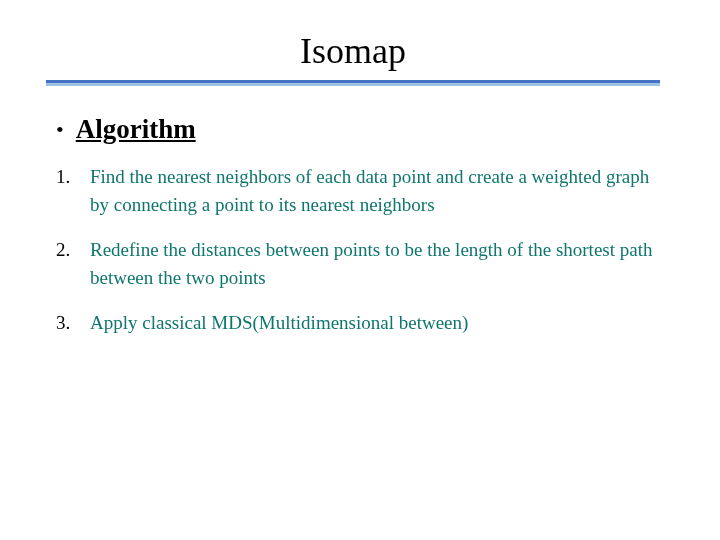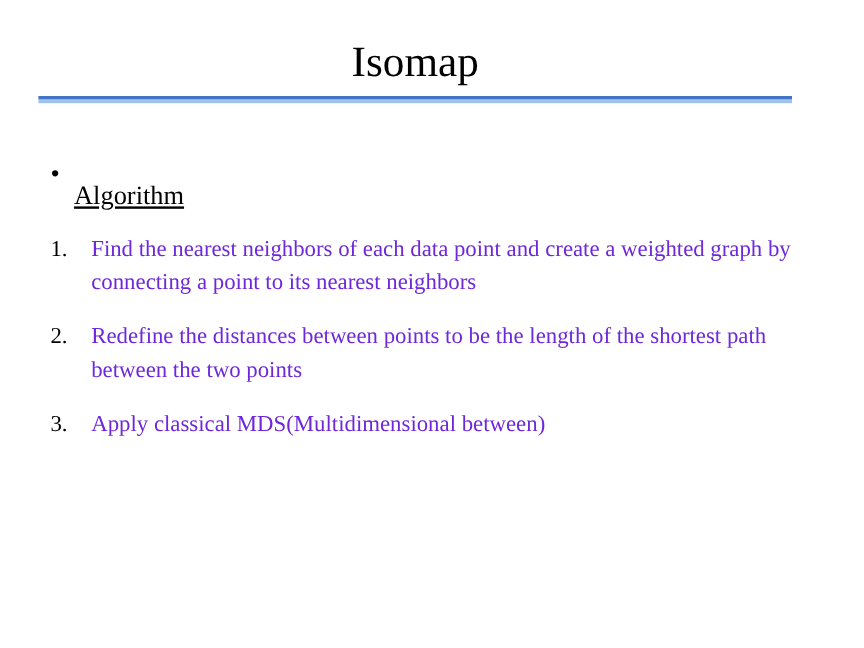--- a/index.html
+++ b/index.html
@@ -14,21 +14,21 @@
       background: #ffffff;
       font-family: 'Times New Roman', Times, serif;
       overflow: hidden;
     }
 
     .slide {
       width: 720px;
       height: 388px;
       background: #ffffff;
       position: relative;
-      padding: 30px 60px 40px 32px;
+      padding: 30px 60px 40px 46px;
     }
 
     .title-area {
       text-align: center;
       margin-bottom: 8px;
     }
 
     .title {
       font-size: 36px;
       font-weight: normal;
@@ -70,25 +70,24 @@
       margin-bottom: 18px;
     }
 
     .bullet {
       font-size: 22px;
       color: #000;
       margin-right: 12px;
     }
 
     .algorithm-label {
-      font-size: 22px;
-      font-weight: normal;
+      font-size: 27px;
+      font-weight: bold;
       text-decoration: underline;
       color: #000000;
-      margin-top: 36px;
     }
 
     .steps-list {
       list-style: none;
       padding-left: 0;
     }
 
     .step-item {
       display: flex;
       align-items: flex-start;
@@ -101,21 +100,21 @@
     .step-number {
       min-width: 34px;
       font-size: 19px;
       color: #000000;
       font-family: 'Times New Roman', Times, serif;
     }
 
     .step-text {
       flex: 1;
       font-size: 19px;
-      color: #6d28d9;
+      color: #0f766e;
       font-family: 'Times New Roman', Times, serif;
       line-height: 1.45;
     }
   </style>
 </head>
 <body>
 
 <div class="slide">
 
   <div class="title-area">

